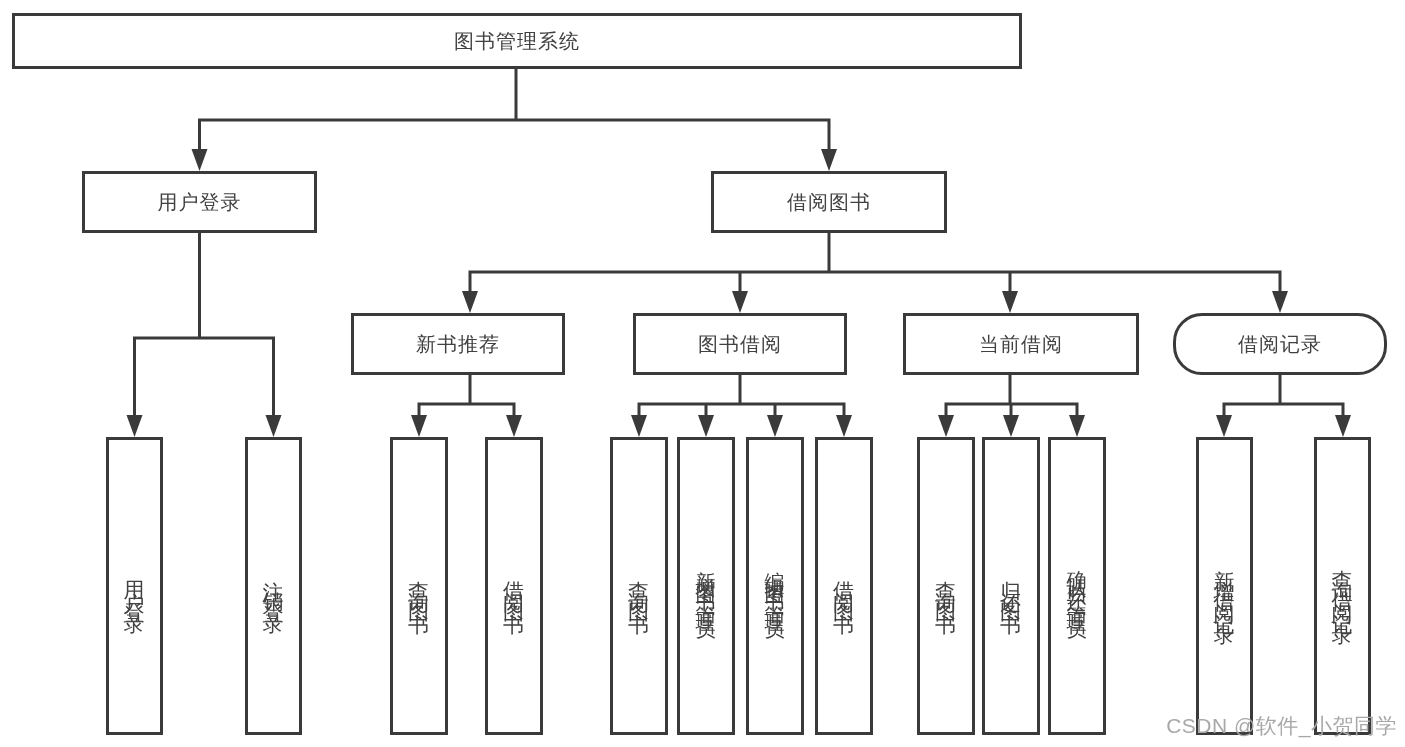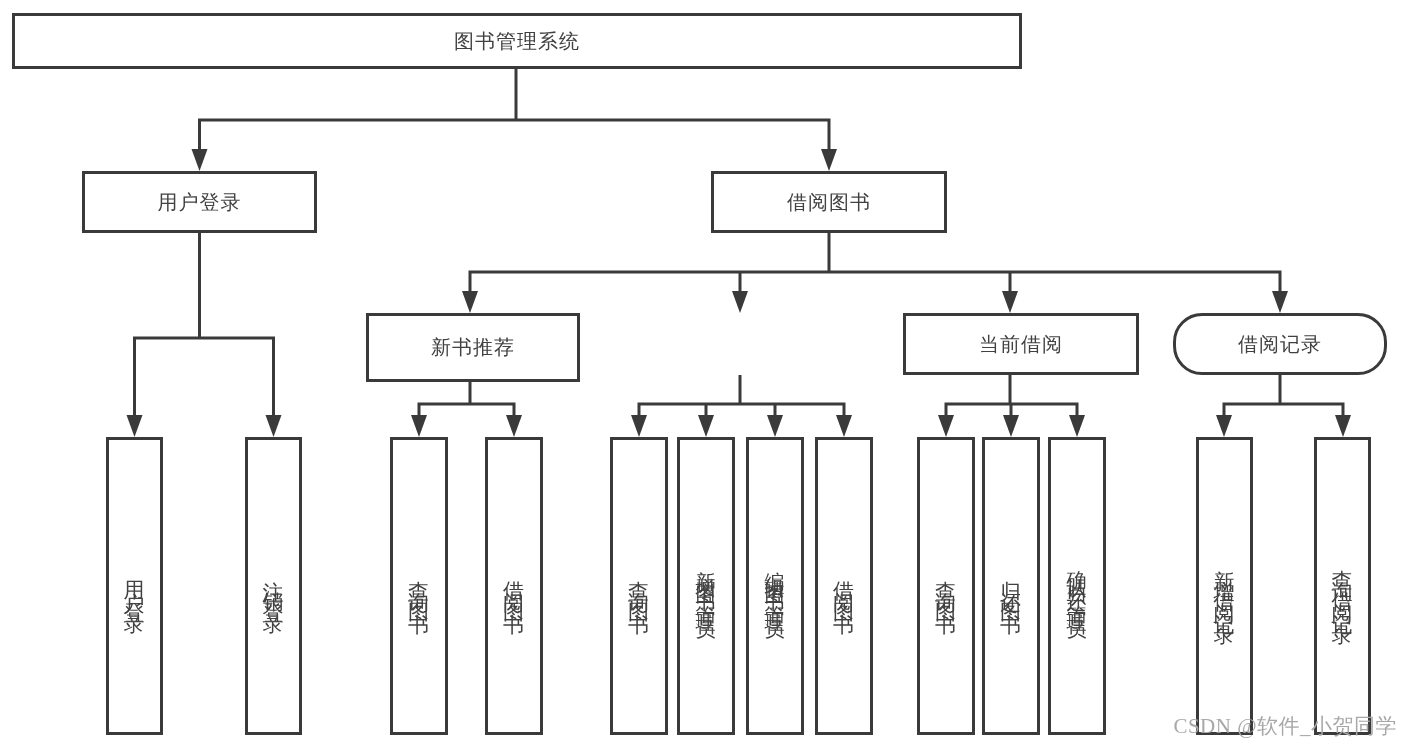--- a/index.html
+++ b/index.html
@@ -52,21 +52,20 @@
     font-size: 20px;
     letter-spacing: 7px;
   }
   .watermark {
     position: absolute;
     right: 8px; bottom: 7px;
     font-size: 21px;
     color: var(--watermark);
     letter-spacing: 0.5px;
     white-space: nowrap;
-    font-family: Liberation Serif, serif;
   }
 </style>
 </head>
 <body>
 
 <div class="stage">
 
   <svg class="connectors" viewBox="0 0 1405 747" fill="none" stroke="currentColor" stroke-width="3">
 
     <path d="M516,69 V120 M198,120 H830.5 M199.5,118.5 V151 M829,118.5 V151"></path>
@@ -104,21 +103,22 @@
       <polygon points="1216,415 1232,415 1224,437"></polygon>
       <polygon points="1335,415 1351,415 1343,437"></polygon>
     </g>
   </svg>
 
   <div class="box h" style="left:12px; top:13px; width:1010px; height:56px;">图书管理系统</div>
 
   <div class="box h" style="left:82px; top:171px; width:235px; height:62px;">用户登录</div>
   <div class="box h" style="left:711px; top:171px; width:236px; height:62px;">借阅图书</div>
 
-  <div class="box h" style="left:366px; top:313px; width:214px; height:69px;">新书推荐</div>
+  <div class="box h" style="left:351px; top:313px; width:214px; height:62px;">新书推荐</div>
+  <div class="box h" style="left:633px; top:313px; width:214px; height:62px;">图书借阅</div>
   <div class="box h" style="left:903px; top:313px; width:236px; height:62px;">当前借阅</div>
   <div class="box h" style="left:1173px; top:313px; width:214px; height:62px;border-radius:29px;">借阅记录</div>
 
   <div class="box v" style="left:106px; top:437px; width:57px; height:298px;">用户登录</div>
   <div class="box v" style="left:245px; top:437px; width:57px; height:298px;">注销登录</div>
 
   <div class="box v" style="left:390px; top:437px; width:58px; height:298px;">查询图书</div>
   <div class="box v" style="left:485px; top:437px; width:58px; height:298px;">借阅图书</div>
 
   <div class="box v" style="left:610px; top:437px; width:58px; height:298px;">查询图书</div>

